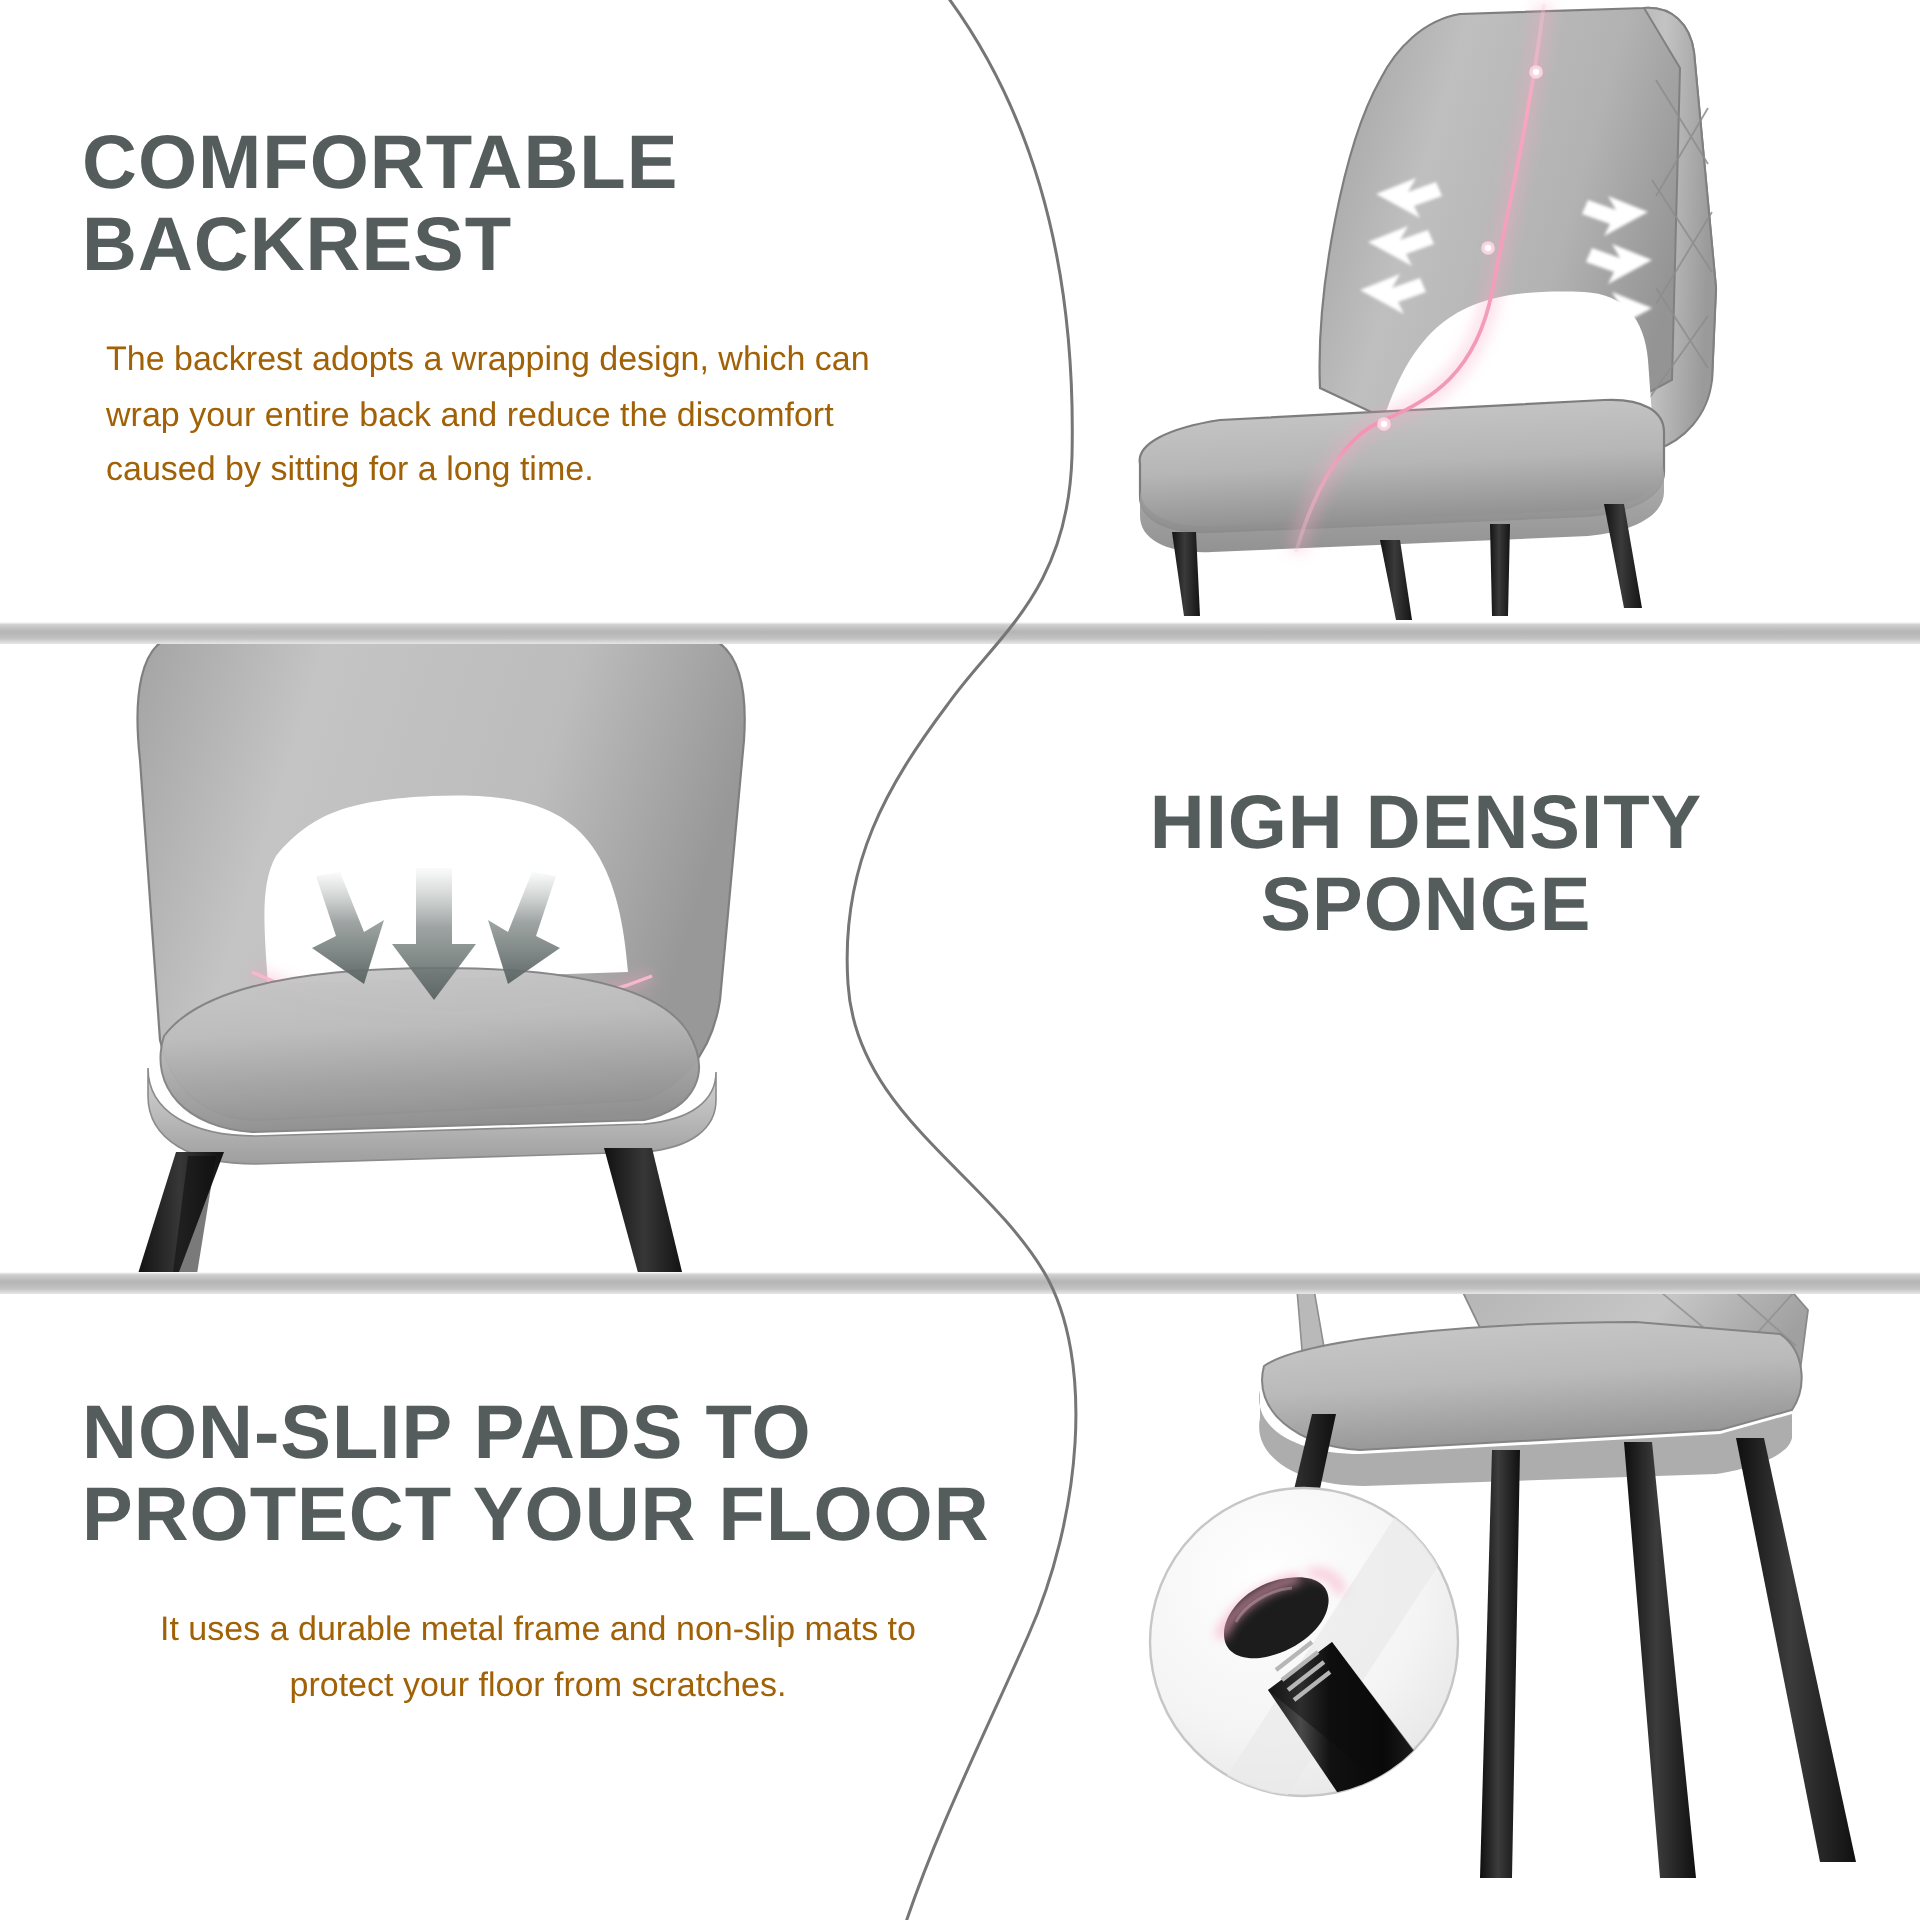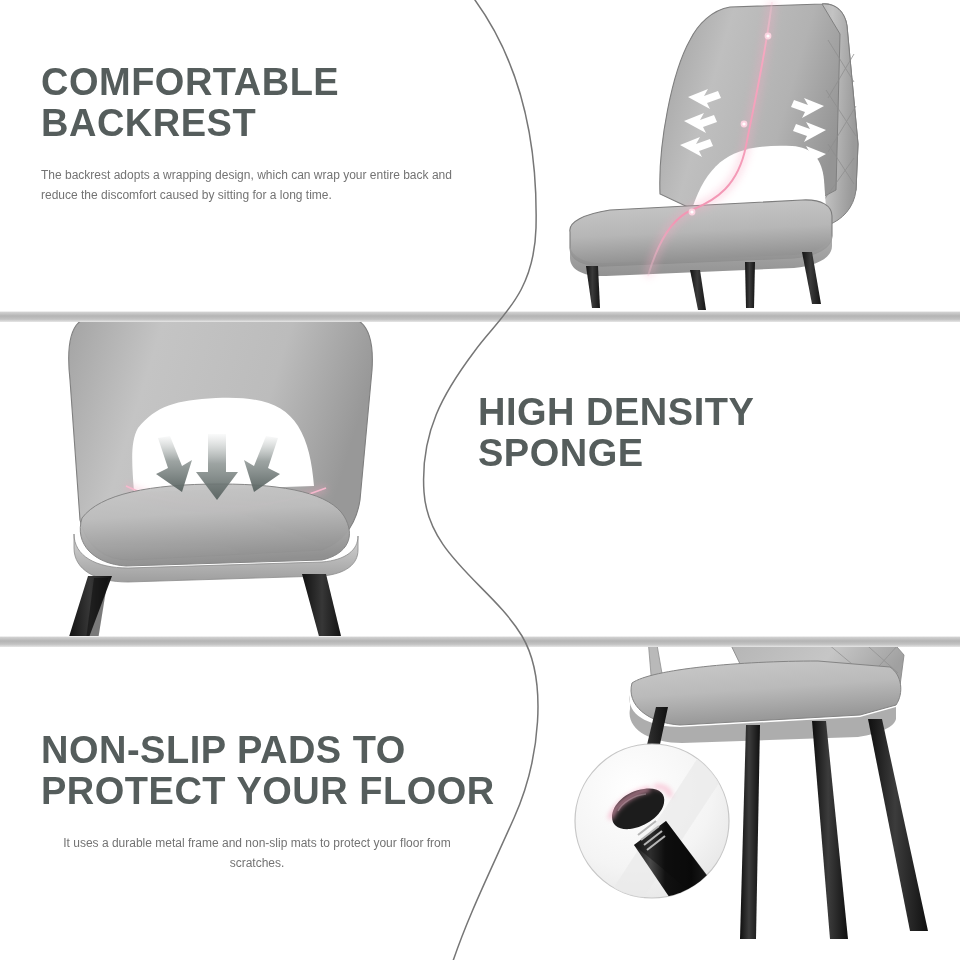--- a/index.html
+++ b/index.html
@@ -57,32 +57,32 @@
   .textblock { position: absolute; z-index: 5; }
   .headline {
     color: #555d5c;
     font-weight: bold;
     letter-spacing: 0.5px;
     line-height: 1.08;
     margin: 0;
     white-space: pre-line;
   }
   .body-copy {
-    color: #737373;
-    font-size: 12px;
+    color: #a16207;
+    font-size: 17px;
     line-height: 1.62;
-    margin: 0;
+    margin: 12px;
     white-space: pre-line;
   }
 
   #text-1 { left: 41px; top: 62px; width: 430px; }
   #text-1 .headline { font-size: 38px; }
   #text-1 .body-copy { margin-top: 22px; width: 412px; }
 
-  #text-2 { right: 44px; top: 392px; width: 470px; text-align: left; }
+  #text-2 { right: 44px; top: 392px; width: 470px; text-align: center; }
   #text-2 .headline { font-size: 38px; }
   #text-2 .body-copy { margin-top: 22px; margin-left: auto; width: 430px; }
 
   #text-3 { left: 41px; top: 712px; width: 470px; }
   #text-3 .headline { font-size: 38px; }
   #text-3 .body-copy { margin-top: 22px; width: 432px; text-align: center; }
 
   
   .chair-art { position: absolute; z-index: 3; }
   #chair-1 { left: 540px; top: -6px;  width: 420px; height: 320px; }
@@ -347,21 +347,21 @@
 
             <g filter="url(#pinkglow3)">
               <path d="M50,180 C54,168 70,154 90,150" stroke="#f6a7c1" stroke-width="5" fill="none" opacity="0.75"></path>
               <path d="M94,148 C102,146 110,150 110,158" stroke="#f6a7c1" stroke-width="5" fill="none" opacity="0.6"></path>
             </g>
           </g>
         </g>
       </svg>
     </div>
 
-    <div class="textblock" id="text-3" style="top:83px;">
+    <div class="textblock" id="text-3" style="top:50px;">
       <h2 class="headline">NON-SLIP PADS TO
 PROTECT YOUR FLOOR</h2>
       <p class="body-copy">It uses a durable metal frame and non-slip mats to protect your floor from scratches.</p>
     </div>
   </div>
 
   <div class="divider" id="divider-1"></div>
   <div class="divider" id="divider-2"></div>
 
   <svg id="curve-layer" viewBox="0 0 960 960">

